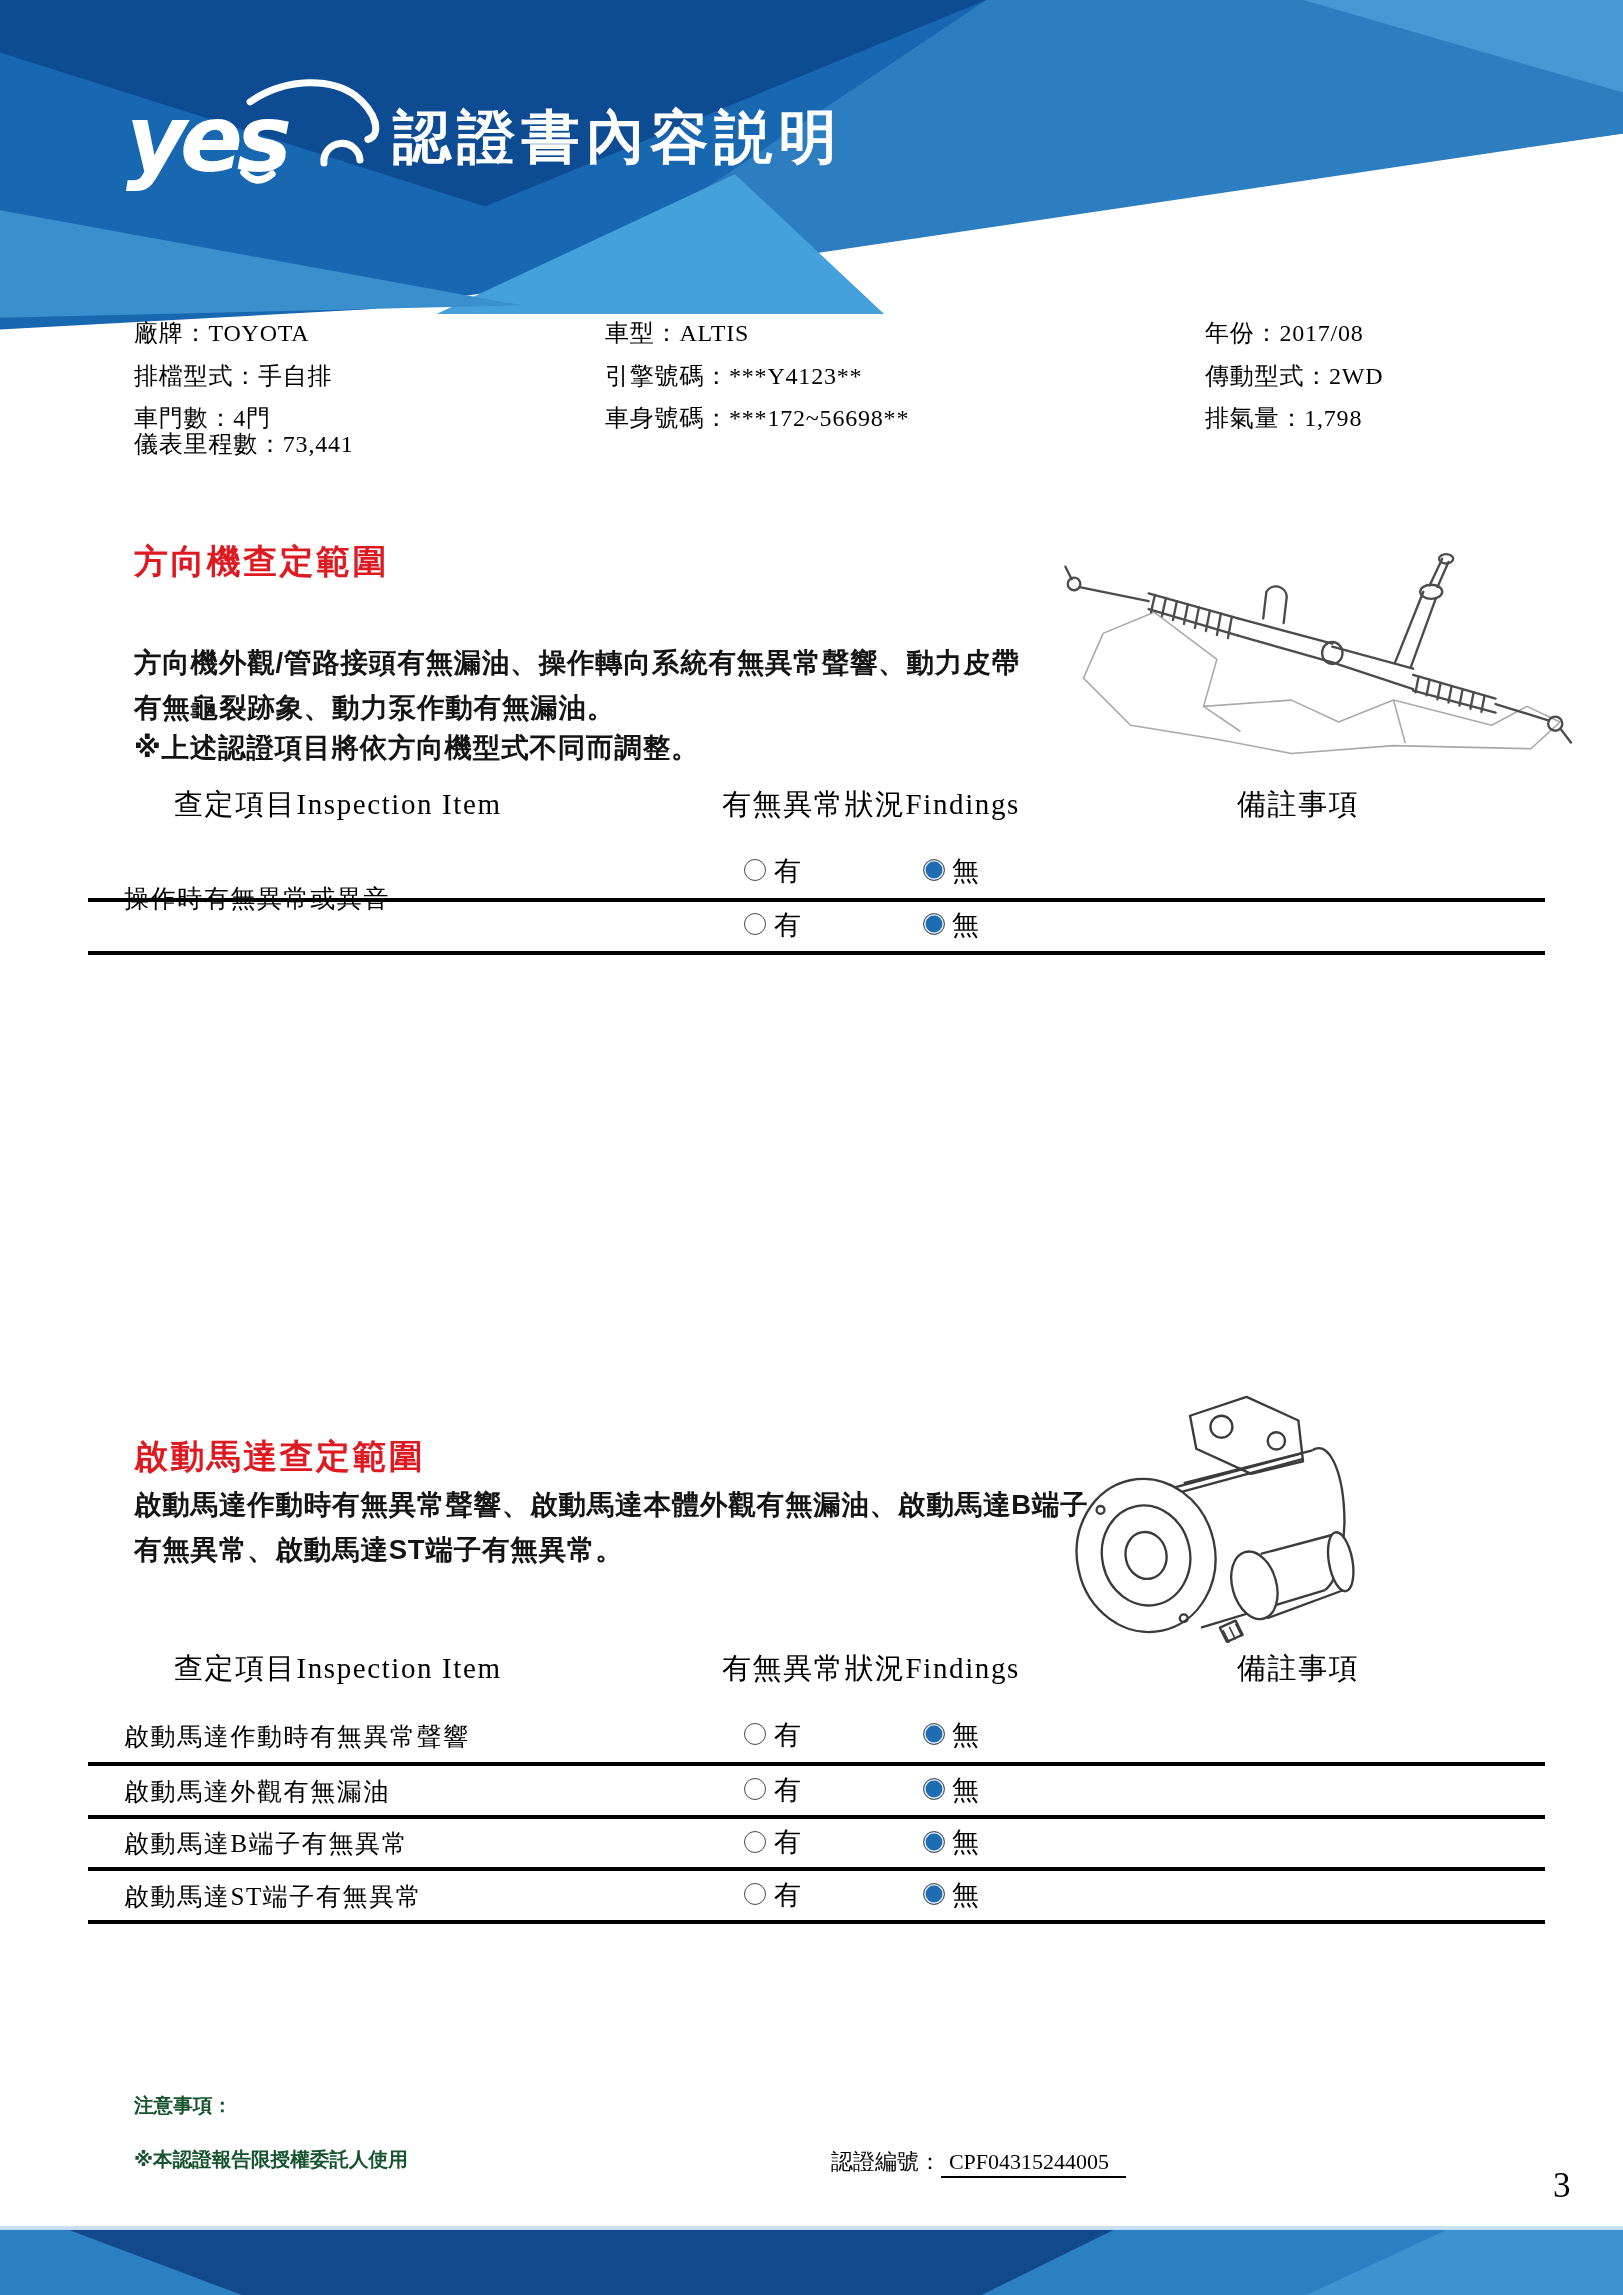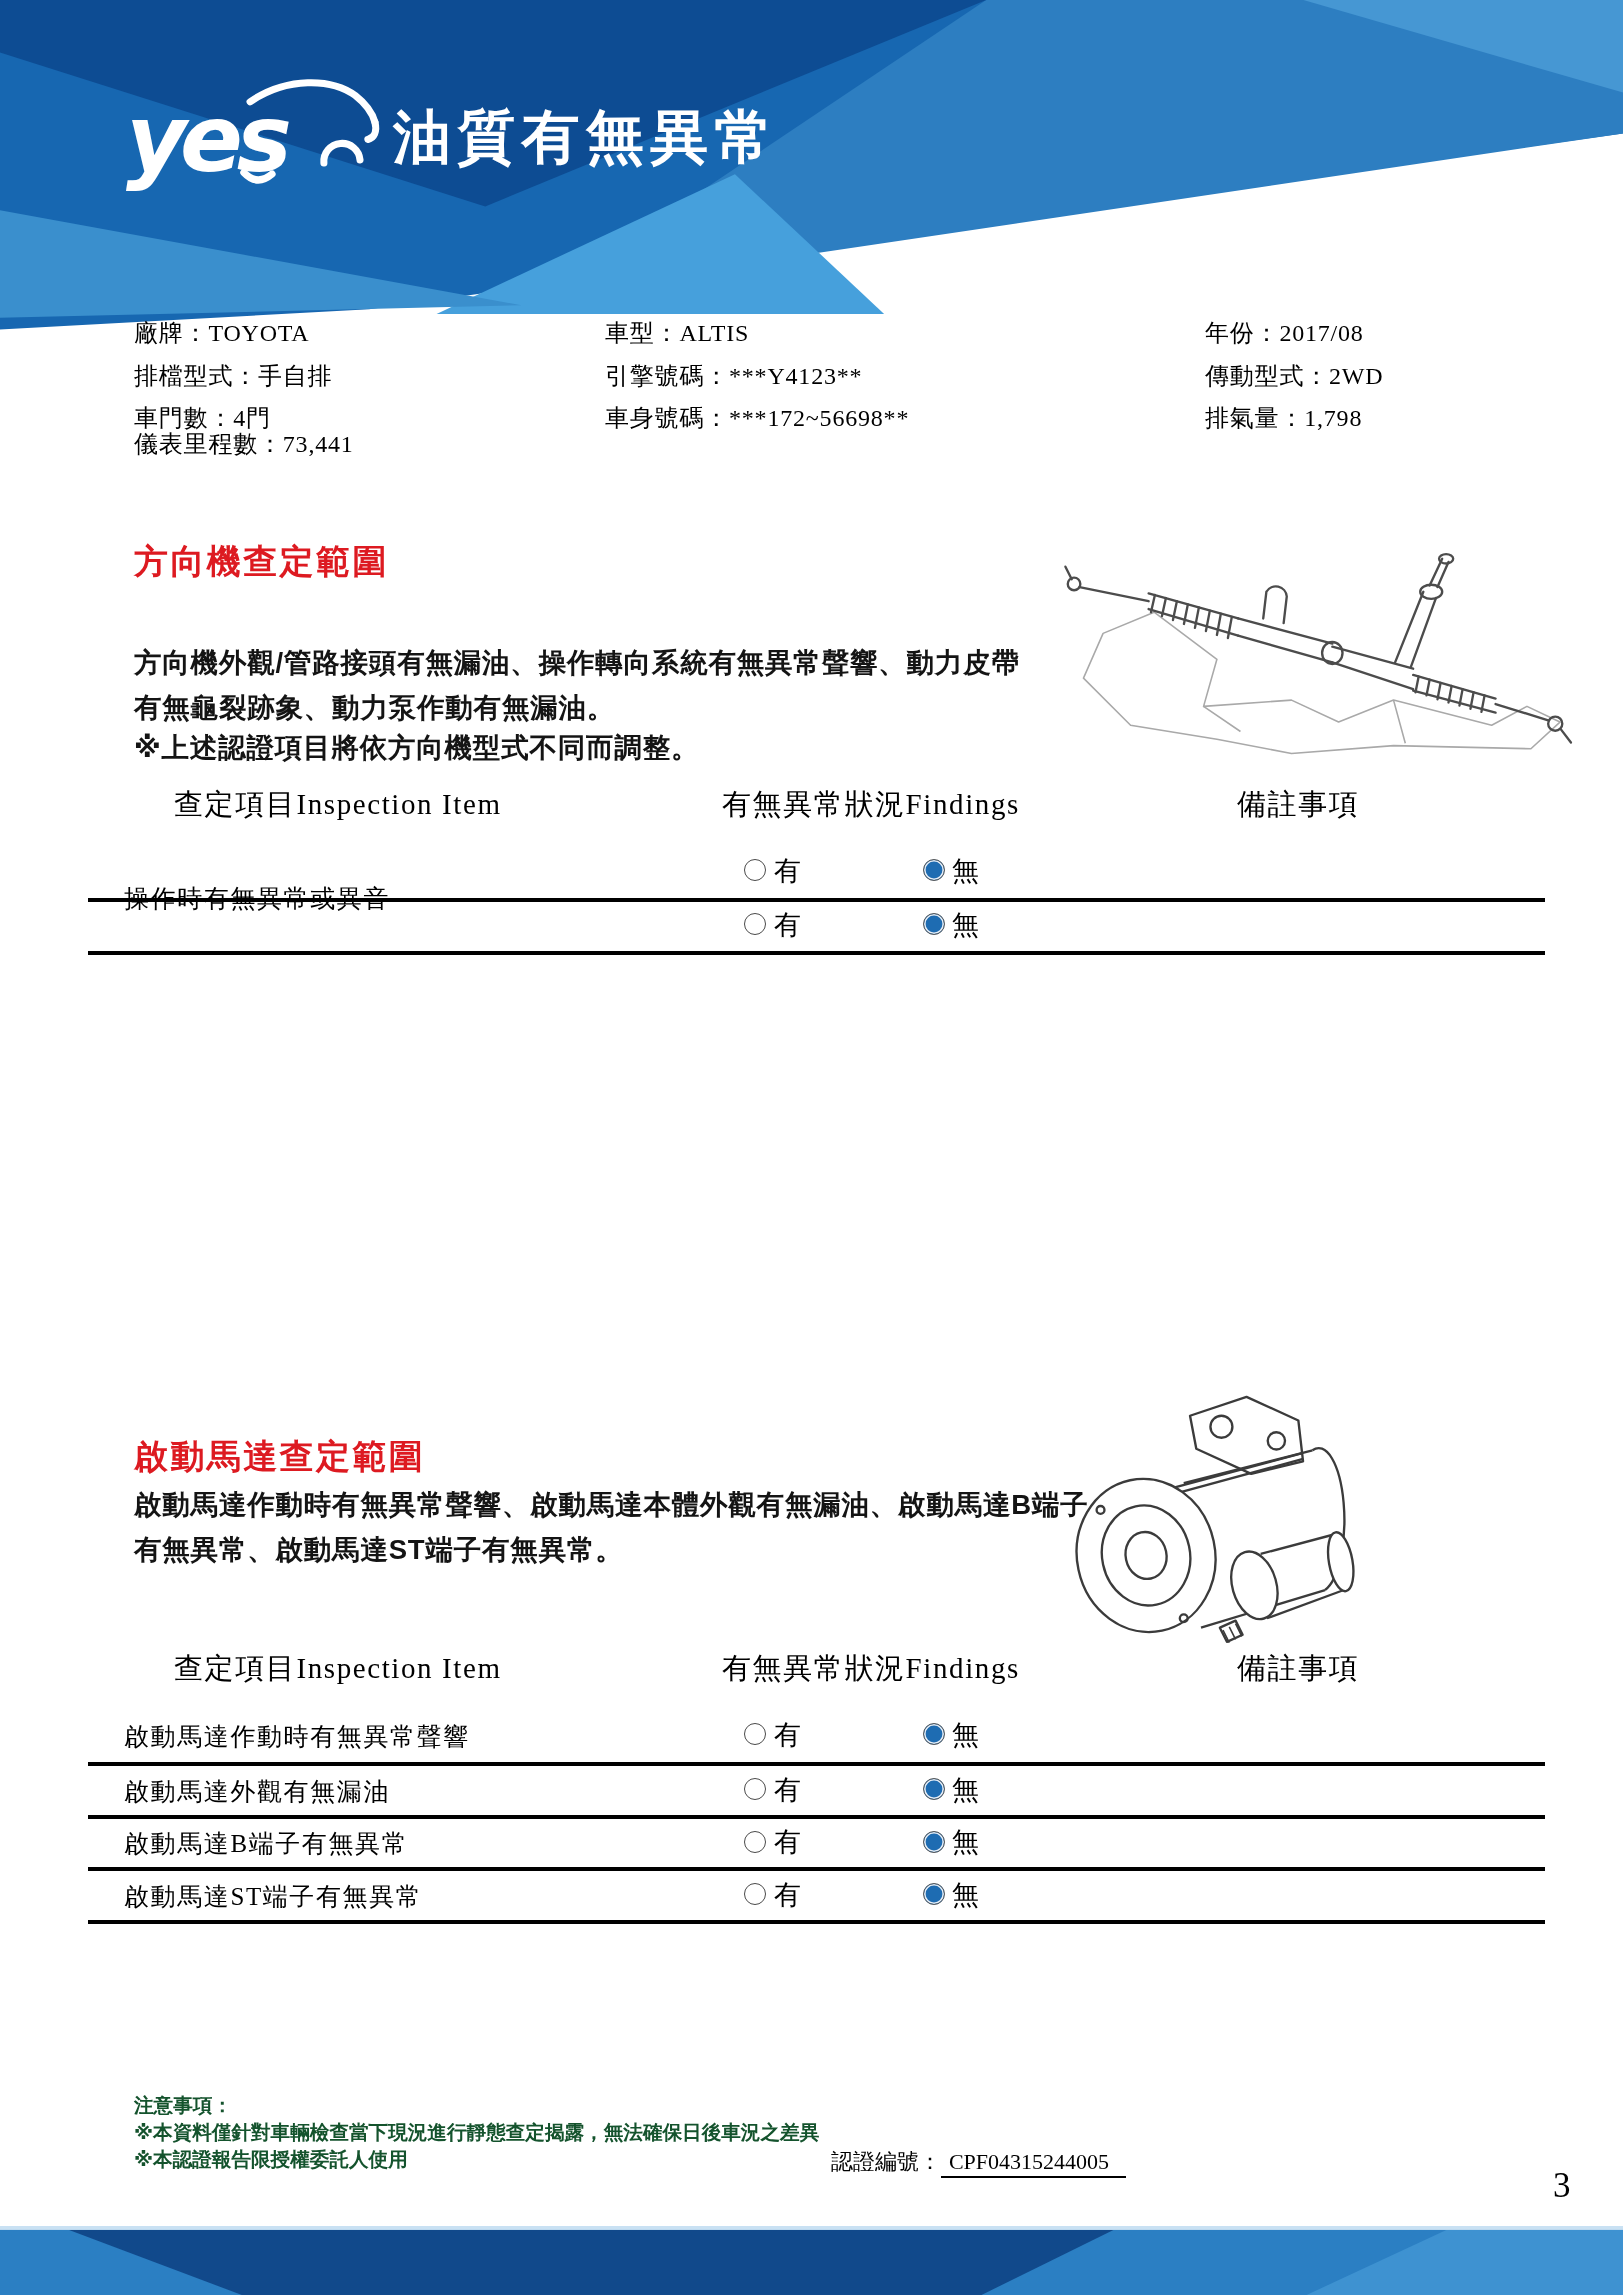--- a/index.html
+++ b/index.html
@@ -53,21 +53,21 @@
       <text x="0" y="122" font-family="DejaVu Sans, Liberation Sans, sans-serif" font-weight="bold" font-style="italic" font-size="118" letter-spacing="-8" fill="#ffffff">yes</text>
       <g stroke="#ffffff" stroke-width="9" fill="none" stroke-linecap="round">
         <path d="M 158,34 C 205,2 262,4 292,26 C 306,37 314,49 317,60"></path>
         <path d="M 317,60 C 320,72 316,80 308,82"></path>
         <path d="M 252,112 a 23,23 0 0 1 46,-4"></path>
         <path d="M 150,124 q 17,18 36,2"></path>
       </g>
     </svg>
   </div>
 
-  <div class="page-title">油質有無異常</div>
+  <div class="page-title">認證書內容説明</div>
 
   <div class="info-line" style="left:134px;top:317px;">廠牌：TOYOTA</div>
   <div class="info-line" style="left:134px;top:360px;">排檔型式：手自排</div>
   <div class="info-line" style="left:134px;top:402px;">車門數：4門</div>
   <div class="info-line" style="left:134px;top:428px;">儀表里程數：73,441</div>
 
   <div class="info-line" style="left:605px;top:317px;">車型：ALTIS</div>
   <div class="info-line" style="left:605px;top:360px;">引擎號碼：***Y4123**</div>
   <div class="info-line" style="left:605px;top:402px;">車身號碼：***172~56698**</div>
 
@@ -180,21 +180,20 @@
   <div class="hline" style="top:1867px;"></div>
 
   <div class="row-item" style="left:124px;top:1880px;">啟動馬達ST端子有無異常</div>
   <span class="radio" style="left:744px;top:1883px;"></span>
   <div class="radio-label" style="left:774px;top:1877px;">有</div>
   <span class="radio sel" style="left:923px;top:1883px;"></span>
   <div class="radio-label" style="left:952px;top:1877px;">無</div>
   <div class="hline" style="top:1920px;"></div>
 
   <div class="notice" style="left:134px;top:2092px;">注意事項：</div>
-  <div class="notice" style="left:134px;top:2119px;">※本資料僅針對車輛檢查當下現況進行靜態查定揭露，無法確保日後車況之差異</div>
   <div class="notice" style="left:134px;top:2146px;">※本認證報告限授權委託人使用</div>
 
   <div class="cert-line" style="left:831px;top:2147px;">
     <span>認證編號：</span><span class="cert-number">CPF04315244005</span>
   </div>
 
   <div class="page-number" style="left:1553px;top:2166px;">3</div>
 
   <svg class="footer-art" viewBox="0 0 2067 88" preserveAspectRatio="none">
     <rect width="2067" height="88" fill="#2b7fc3"></rect>

